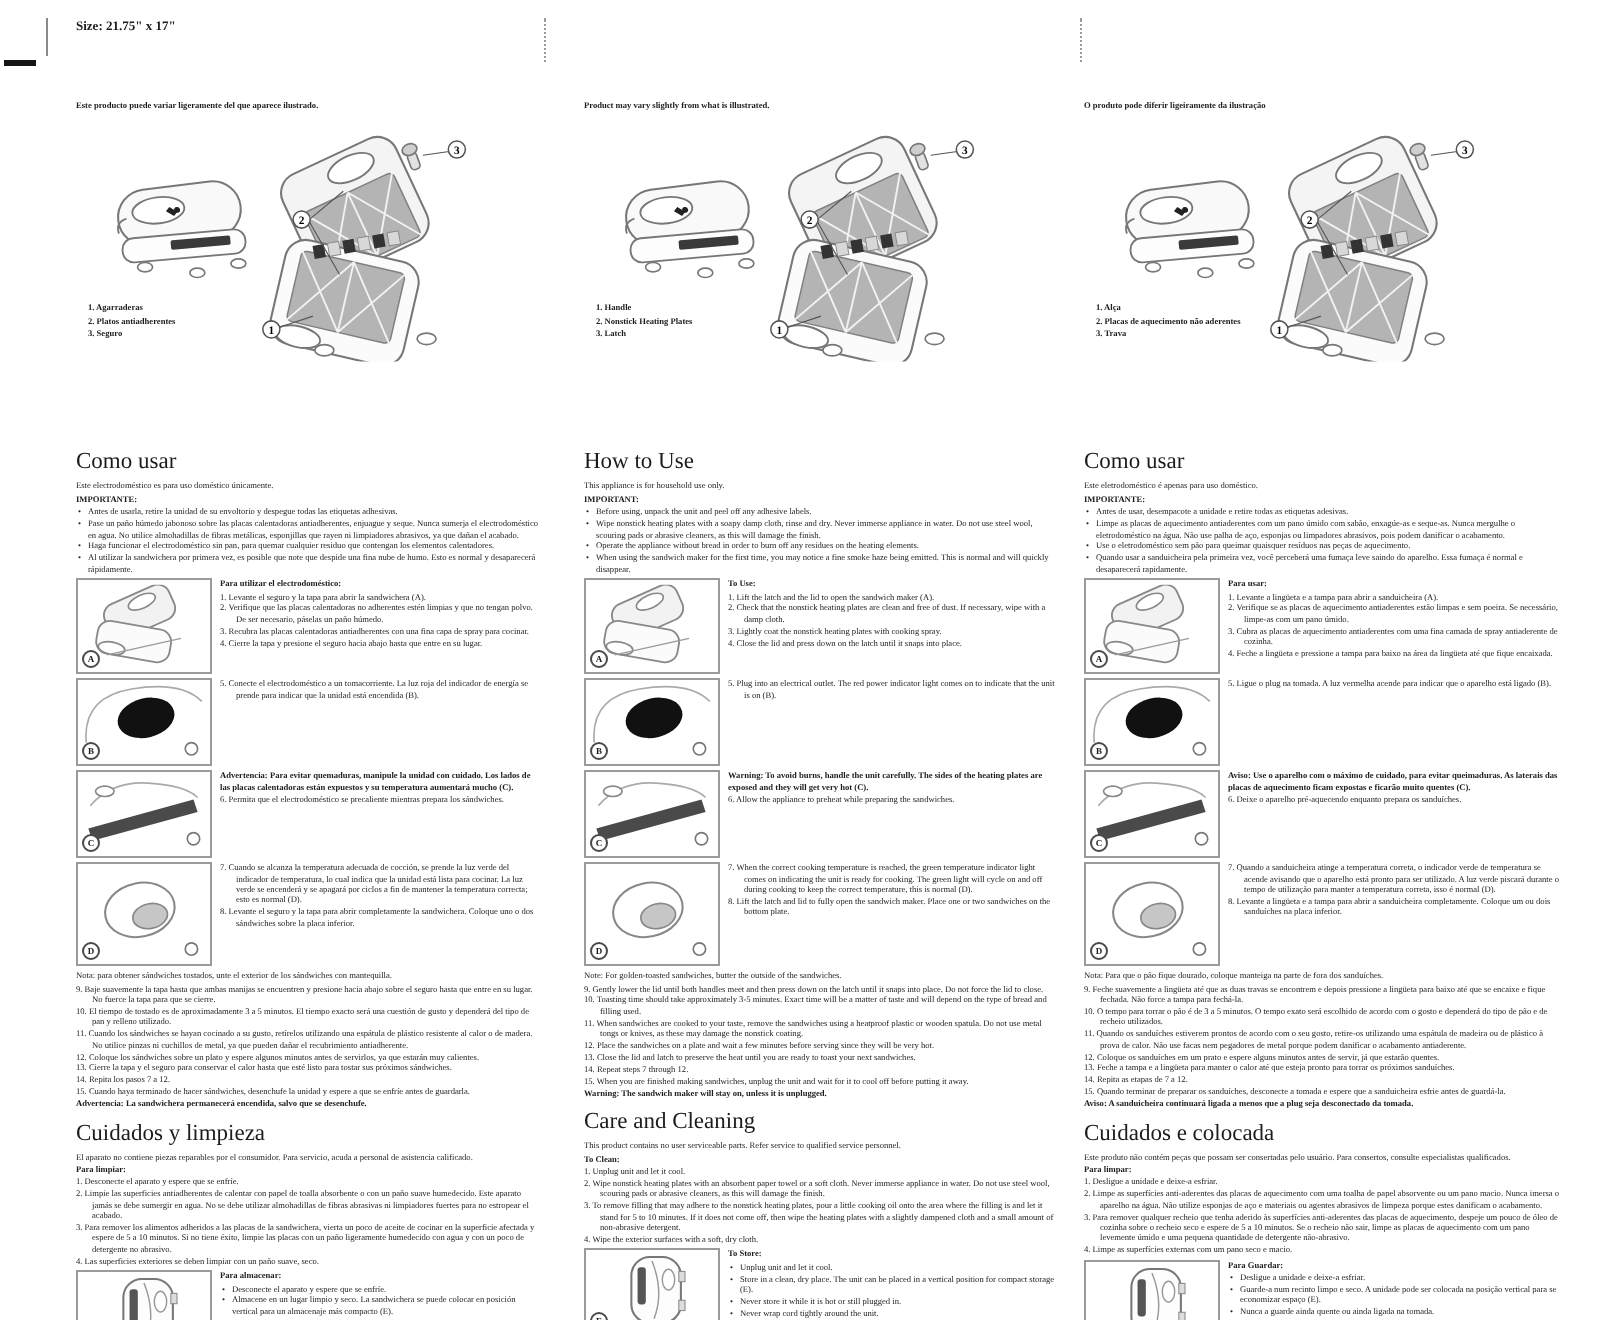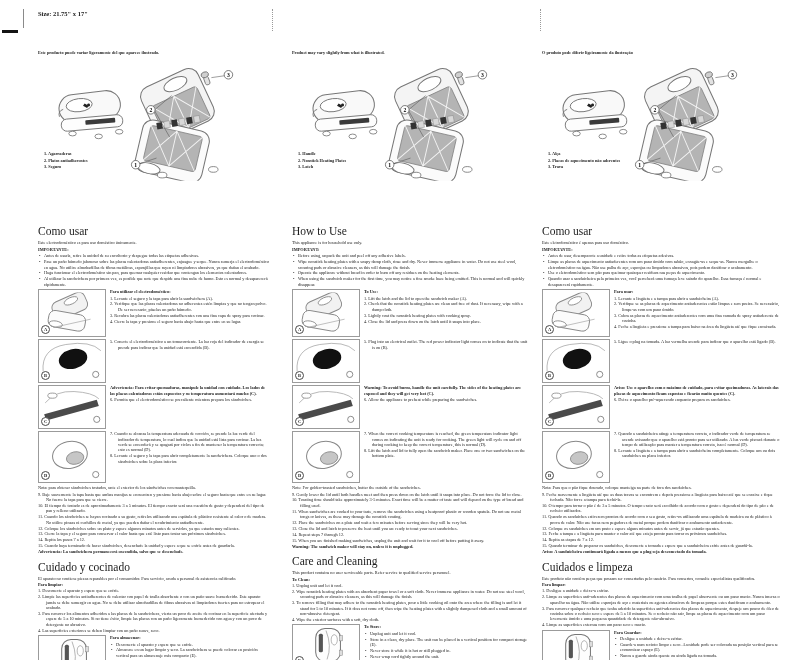--- a/index.html
+++ b/index.html
@@ -251,21 +251,21 @@
       <div class="step">9. Baje suavemente la tapa hasta que ambas manijas se encuentren y presione hacia abajo sobre el seguro hasta que entre en su lugar. No fuerce la tapa para que se cierre.</div>
       <div class="step">10. El tiempo de tostado es de aproximadamente 3 a 5 minutos. El tiempo exacto será una cuestión de gusto y dependerá del tipo de pan y relleno utilizado.</div>
       <div class="step">11. Cuando los sándwiches se hayan cocinado a su gusto, retírelos utilizando una espátula de plástico resistente al calor o de madera. No utilice pinzas ni cuchillos de metal, ya que pueden dañar el recubrimiento antiadherente.</div>
       <div class="step">12. Coloque los sándwiches sobre un plato y espere algunos minutos antes de servirlos, ya que estarán muy calientes.</div>
       <div class="step">13. Cierre la tapa y el seguro para conservar el calor hasta que esté listo para tostar sus próximos sándwiches.</div>
       <div class="step">14. Repita los pasos 7 a 12.</div>
       <div class="step">15. Cuando haya terminado de hacer sándwiches, desenchufe la unidad y espere a que se enfríe antes de guardarla.</div>
     </div>
   <div class="line bold">Advertencia: La sandwichera permanecerá encendida, salvo que se desenchufe.</div>
 
-  <div class="h sp">Cuidado y cocinado</div>
+  <div class="h sp">Cuidados y limpieza</div>
   <div class="line">El aparato no contiene piezas reparables por el consumidor. Para servicio, acuda a personal de asistencia calificado.</div>
   <div class="line bold">Para limpiar:</div>
   <div>
       <div class="step">1. Desconecte el aparato y espere que se enfríe.</div>
       <div class="step">2. Limpie las superficies antiadherentes de calentar con papel de toalla absorbente o con un paño suave humedecido. Este aparato jamás se debe sumergir en agua. No se debe utilizar almohadillas de fibras abrasivas ni limpiadores fuertes para no estropear el acabado.</div>
       <div class="step">3. Para remover los alimentos adheridos a las placas de la sandwichera, vierta un poco de aceite de cocinar en la superficie afectada y espere de 5 a 10 minutos. Si no tiene éxito, limpie las placas con un paño ligeramente humedecido con agua y con un poco de detergente no abrasivo.</div>
       <div class="step">4. Las superficies exteriores se deben limpiar con un paño suave, seco.</div>
     </div>
 
   <div class="row">
@@ -525,21 +525,21 @@
       <div class="step">9. Feche suavemente a lingüeta até que as duas travas se encontrem e depois pressione a lingüeta para baixo até que se encaixe e fique fechada. Não force a tampa para fechá-la.</div>
       <div class="step">10. O tempo para torrar o pão é de 3 a 5 minutos. O tempo exato será escolhido de acordo com o gosto e dependerá do tipo de pão e de recheio utilizados.</div>
       <div class="step">11. Quando os sanduíches estiverem prontos de acordo com o seu gosto, retire-os utilizando uma espátula de madeira ou de plástico à prova de calor. Não use facas nem pegadores de metal porque podem danificar o acabamento antiaderente.</div>
       <div class="step">12. Coloque os sanduíches em um prato e espere alguns minutos antes de servir, já que estarão quentes.</div>
       <div class="step">13. Feche a tampa e a lingüeta para manter o calor até que esteja pronto para torrar os próximos sanduíches.</div>
       <div class="step">14. Repita as etapas de 7 a 12.</div>
       <div class="step">15. Quando terminar de preparar os sanduíches, desconecte a tomada e espere que a sanduicheira esfrie antes de guardá-la.</div>
     </div>
   <div class="line bold">Aviso: A sanduicheira continuará ligada a menos que a plug seja desconectado da tomada.</div>
 
-  <div class="h sp">Cuidados e limpeza</div>
+  <div class="h sp">Cuidados e colocada</div>
   <div class="line">Este produto não contém peças que possam ser consertadas pelo usuário. Para consertos, consulte especialistas qualificados.</div>
   <div class="line bold">Para limpar:</div>
   <div>
       <div class="step">1. Desligue a unidade e deixe-a esfriar.</div>
       <div class="step">2. Limpe as superfícies anti-aderentes das placas de aquecimento com uma toalha de papel absorvente ou um pano macio. Nunca imersa o aparelho na água. Não utilize esponjas de aço e materiais ou agentes abrasivos de limpeza porque estes danificam o acabamento.</div>
       <div class="step">3. Para remover qualquer recheio que tenha aderido às superfícies anti-aderentes das placas de aquecimento, despeje um pouco de óleo de cozinha sobre o recheio seco e espere de 5 a 10 minutos. Se o recheio não sair, limpe as placas de aquecimento com um pano levemente úmido e uma pequena quantidade de detergente não-abrasivo.</div>
       <div class="step">4. Limpe as superfícies externas com um pano seco e macio.</div>
     </div>
 
   <div class="row">

